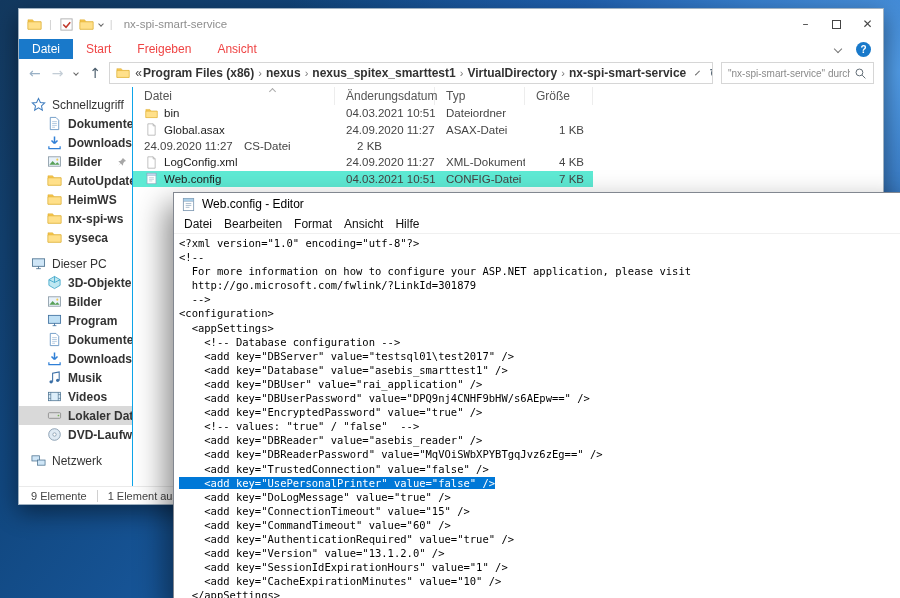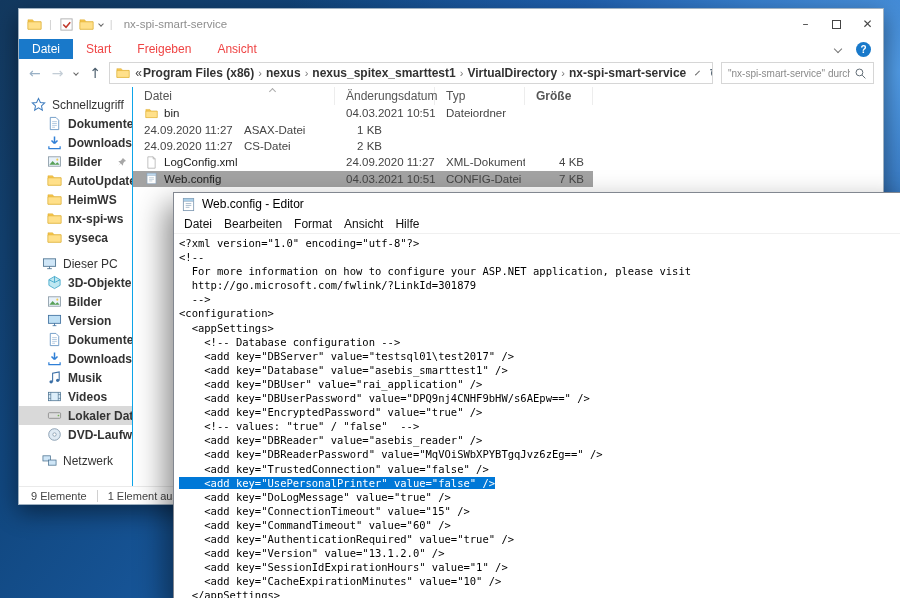--- a/index.html
+++ b/index.html
@@ -43,30 +43,30 @@
   .refresh{font-family:"DejaVu Sans",sans-serif;color:#5a6a78;font-size:13px;margin-left:6px;}
   .search{width:153px;height:22px;border:1px solid #d6d6d6;display:flex;align-items:center;padding:0 6px;gap:4px;}
   .search input{flex:1;border:0;outline:0;background:transparent;font-family:"Liberation Sans",sans-serif;font-size:10px;color:#555;min-width:0;}
   .search input::placeholder{color:#8a8a8a;}
   .search .ic{width:13px;height:13px;}
   .ex-body{display:flex;height:401px;}
   .ex-sidebar{width:114px;border-right:1px solid #0ea5e9;padding-top:8px;overflow:hidden;}
   .side-item{height:19px;display:flex;align-items:center;gap:6px;padding-left:12px;white-space:nowrap;font-size:12px;color:#333;overflow:hidden;}
   .side-item .ic{width:15px;height:15px;}
   .side-item.lvl1{padding-left:28px;font-weight:bold;}
-  .side-item.gap{margin-top:7px;margin-left:11px;}
+  .side-item.gap{margin-top:7px;}
   .side-item.sel{background:#d9d9d9;}
   .side-item .pin{margin-left:auto;margin-right:5px;width:10px;height:10px;opacity:.75;}
   .ex-files{flex:1;position:relative;font-size:11.5px;}
   .ex-header{display:flex;height:18px;color:#555;position:relative;font-size:12px;}
   .col{display:flex;align-items:center;padding-left:11px;border-right:1px solid #ededed;height:100%;}
-  .col.c0{width:202px;}.col.c1{width:100px;}.col.c2{width:90px;}.col.c3{width:68px;font-weight:bold;}
+  .col.c0{width:202px;}.col.c1{width:100px;}.col.c2{width:90px;}.col.c3{width:68px;}
   .sort{position:absolute;left:137px;top:2px;width:5px;height:5px;border-right:1px solid #aaa;border-bottom:1px solid #aaa;transform:rotate(-135deg);}
   .frow{display:flex;height:16.4px;align-items:center;width:460px;}
-  .frow.sel{background:#a3a3a3;}
+  .frow.sel{background:#5eead4;}
   .fcell{overflow:hidden;white-space:nowrap;color:#444;}
   .fcell.c0{display:flex;align-items:center;gap:6px;padding-left:12px;width:202px;color:#222;}
   .fcell.c0 .ic{width:13px;height:13px;}
   .fcell.c1{width:100px;padding-left:11px;}
   .fcell.c2{width:90px;padding-left:11px;}
   .fcell.c3{width:68px;text-align:right;padding-right:9px;display:block;}
   .ex-status{position:absolute;left:0;right:0;bottom:0;height:18px;border-top:1px solid #eaeaea;display:flex;align-items:center;font-size:11px;color:#444;padding-left:12px;gap:10px;background:#fff;}
   .st-div{width:1px;height:12px;background:#d0d0d0;}
 
   
@@ -270,21 +270,21 @@
             </span>
             <span class="side-label">Bilder</span>
           </div>
           <div class="side-item lvl1">
             <span class="ic">
               <svg viewBox="0 0 16 16">
                 <rect x="1.5" y="2.5" width="13" height="8.5" fill="#bfe0f5" stroke="#3e6f9e" stroke-width=".9"></rect>
                 <path d="M6 13.5h4M8 11v2.5" stroke="#3e6f9e" stroke-width=".9"></path>
               </svg>
             </span>
-            <span class="side-label">Version</span>
+            <span class="side-label">Program</span>
           </div>
           <div class="side-item lvl1">
             <span class="ic">
               <svg viewBox="0 0 16 16">
                 <path d="M3.5 1.5h6l3 3v10h-9z" fill="#fff" stroke="#5f8fc0" stroke-width=".9"></path>
                 <path d="M5.5 6h5M5.5 8h5M5.5 10h5M5.5 12h3" stroke="#9dbbd8" stroke-width=".8"></path>
               </svg>
             </span>
             <span class="side-label">Dokumente</span>
           </div>
@@ -361,20 +361,29 @@
                     <path d="M1 5.2h14v7.8H1z" fill="#ffe08a" stroke="#d9a521" stroke-width=".5"></path>
                   </svg>
                 </span>
                 <span>bin</span>
               </div>
               <div class="fcell c1">04.03.2021 10:51</div>
               <div class="fcell c2">Dateiordner</div>
               <div class="fcell c3"></div>
             </div>
             <div class="frow">
+              <div class="fcell c0">
+                <span class="ic">
+                  <svg viewBox="0 0 16 16">
+                    <path d="M3.5 1h6.5l2.5 2.5V15H3.5z" fill="#fff" stroke="#a0a0a0" stroke-width=".8"></path>
+                    <path d="M10 1v2.5h2.5" fill="none" stroke="#a0a0a0" stroke-width=".8"></path>
+                  </svg>
+                </span>
+                <span>Global.asax</span>
+              </div>
               <div class="fcell c1">24.09.2020 11:27</div>
               <div class="fcell c2">ASAX-Datei</div>
               <div class="fcell c3">1 KB</div>
             </div>
             <div class="frow">
               <div class="fcell c1">24.09.2020 11:27</div>
               <div class="fcell c2">CS-Datei</div>
               <div class="fcell c3">2 KB</div>
             </div>
             <div class="frow">

